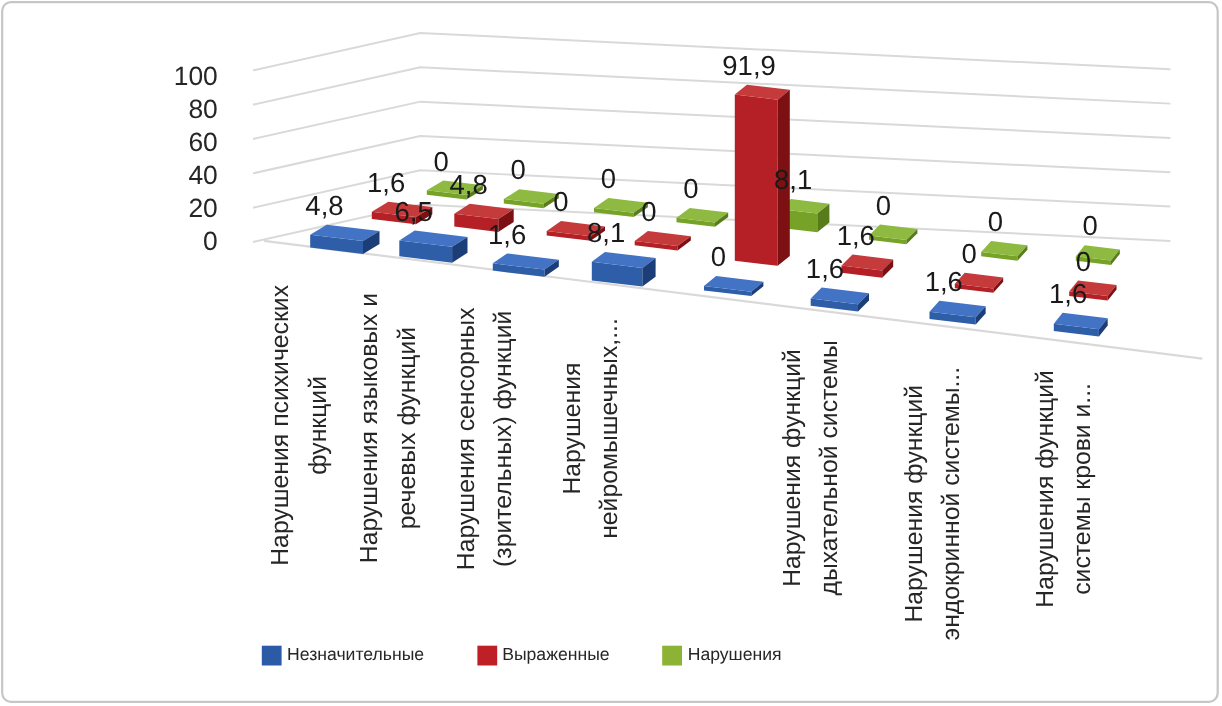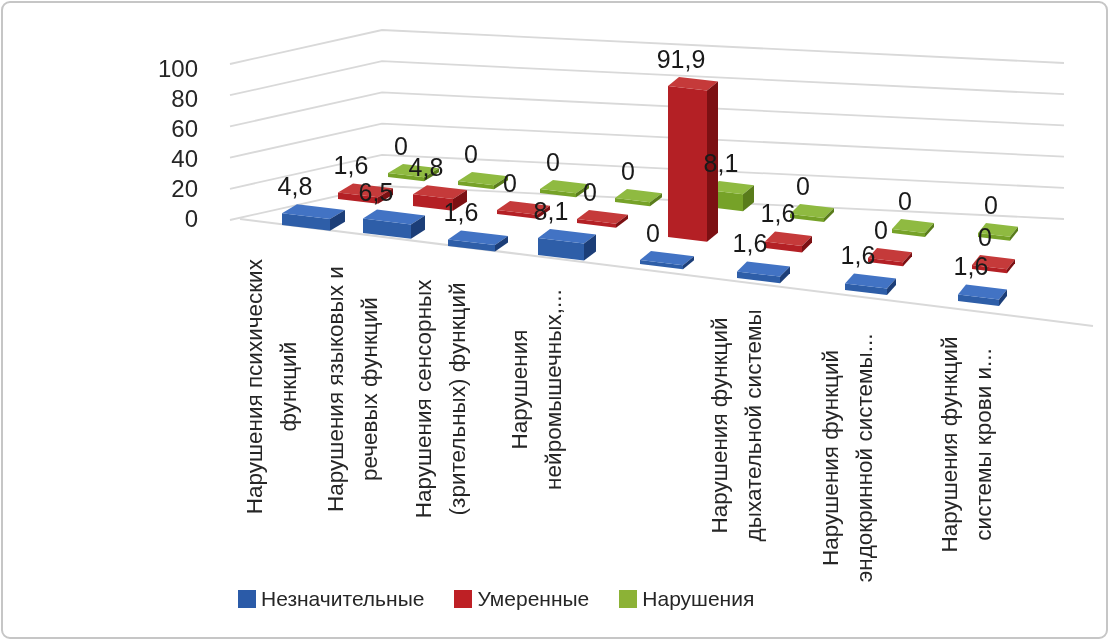--- a/index.html
+++ b/index.html
@@ -1,21 +1,21 @@
 <!DOCTYPE html>
 <html><head>
 <meta charset="utf-8">
 <style>
   html,body{margin:0;padding:0;background:#fff;width:1111px;height:642px;overflow:hidden;
     font-family:"Liberation Sans", sans-serif;}
   #frame{position:absolute;left:1px;top:1px;width:1107px;height:638px;border:2px solid #c6c6c6;
     border-radius:9px;background:#ffffff;box-sizing:border-box;}
   #chart-svg{position:absolute;left:0;top:0;}
-  #legend{position:absolute;left:238px;top:587px;display:flex;align-items:center;gap:30px;
-    font-size:21px;color:#262626;}
+  #legend{position:absolute;left:238px;top:587px;display:flex;align-items:center;gap:48px;
+    font-size:16px;color:#262626;}
   .legend-item{display:flex;align-items:center;gap:5px;}
   .legend-swatch{width:18px;height:18px;display:inline-block;}
 </style>
 </head>
 <body>
 
 <div id="frame"></div>
 
 <svg id="chart-svg" width="1111" height="642" viewBox="0 0 1111 642">
     <g>
@@ -201,19 +201,19 @@
     </g>
   </svg>
 
 <div id="legend">
   <div class="legend-item">
     <span class="legend-swatch" style="background: rgb(43, 91, 168);"></span>
     <span>Незначительные</span>
   </div>
   <div class="legend-item">
     <span class="legend-swatch" style="background: rgb(190, 32, 37);"></span>
-    <span>Умеренные</span>
+    <span>Выраженные</span>
   </div>
   <div class="legend-item">
     <span class="legend-swatch" style="background: rgb(140, 178, 54);"></span>
     <span>Нарушения</span>
   </div>
 </div>
 
 </body></html>

